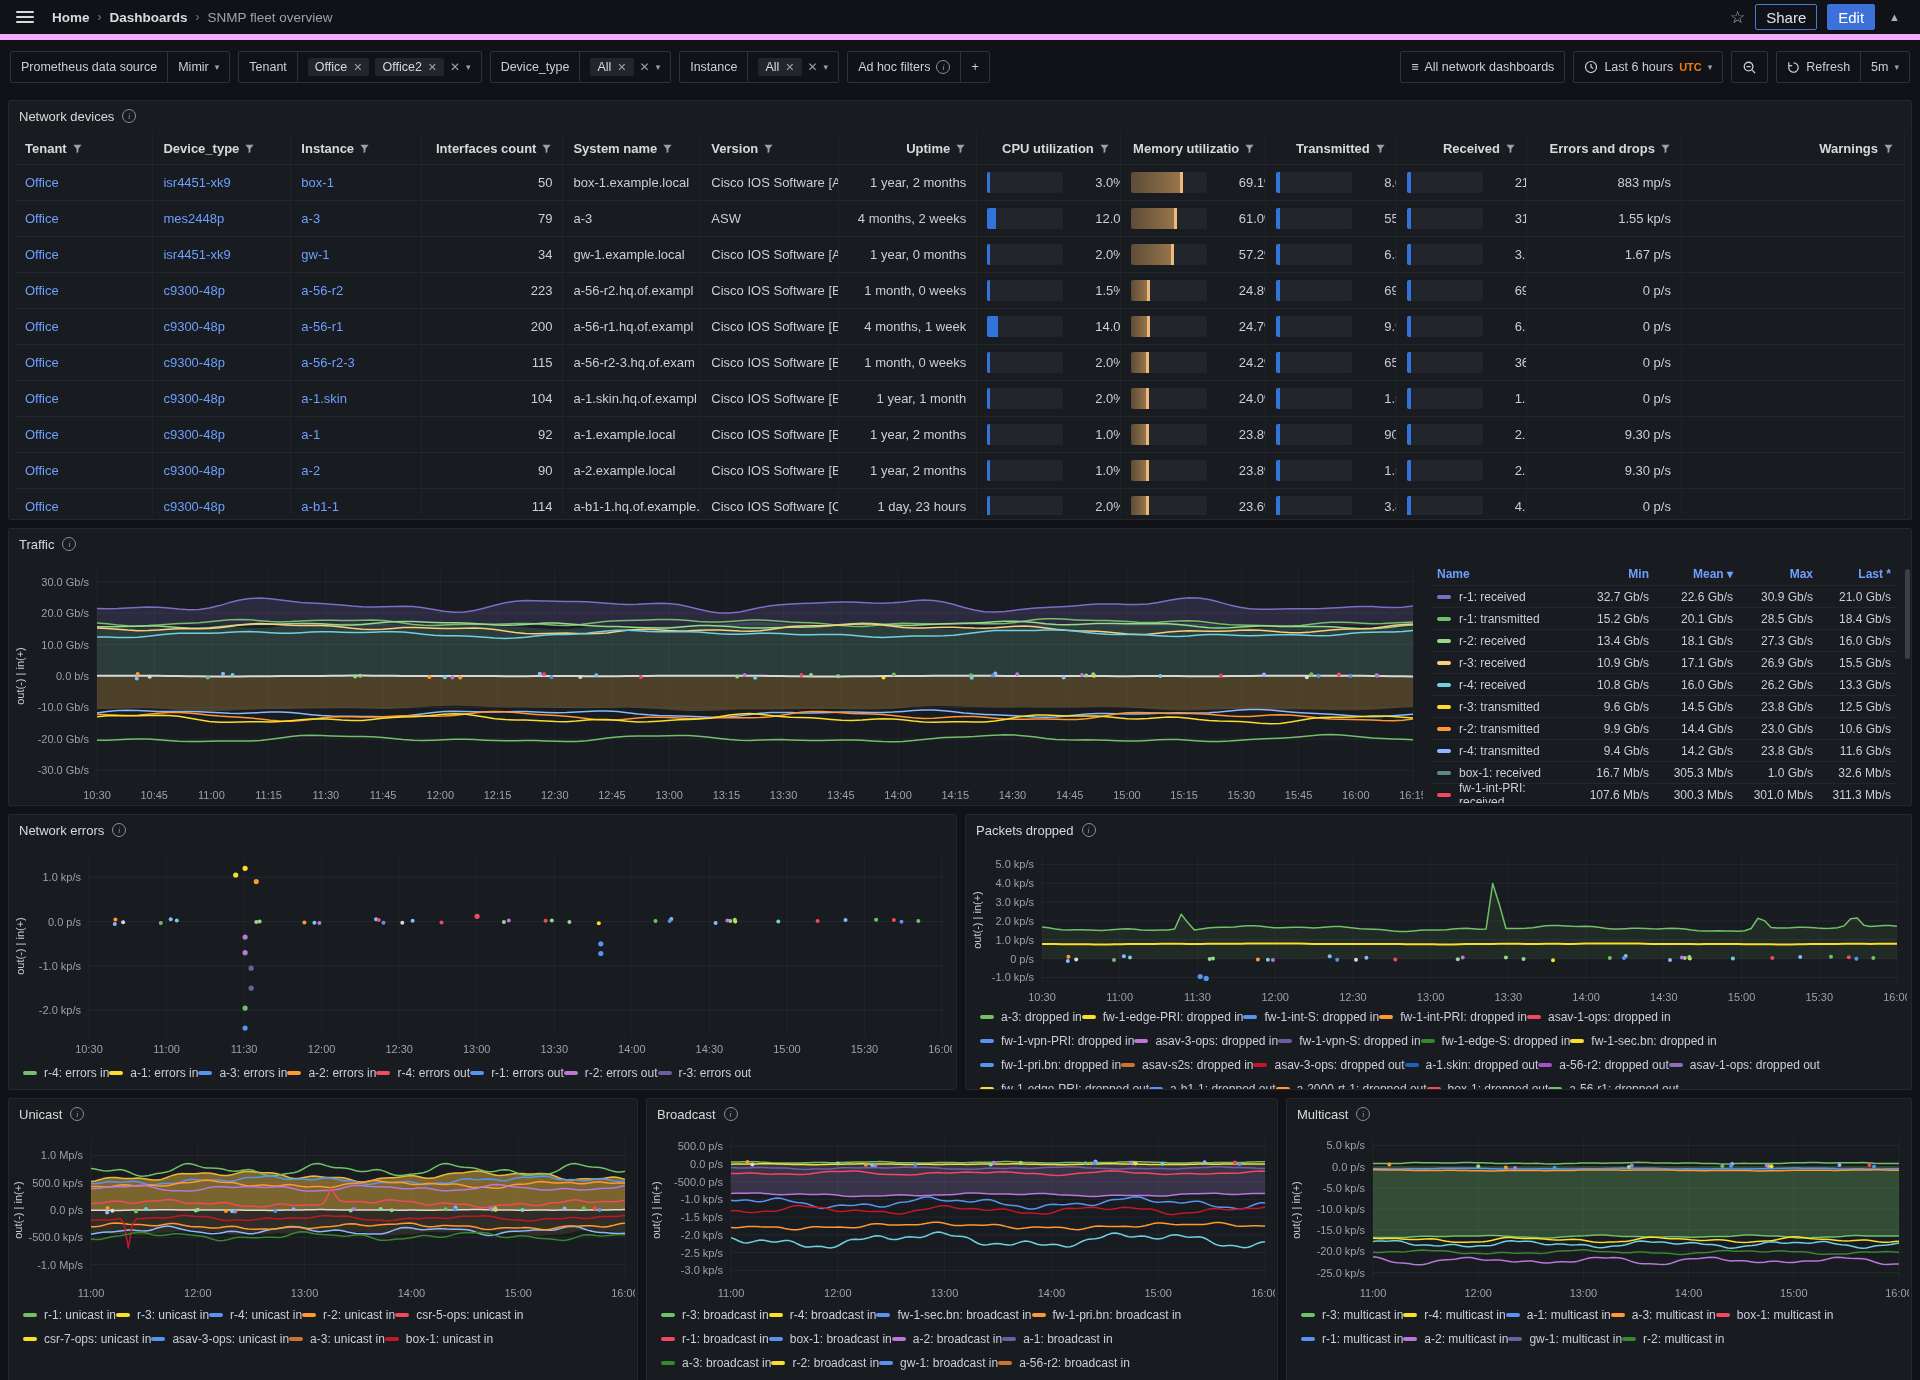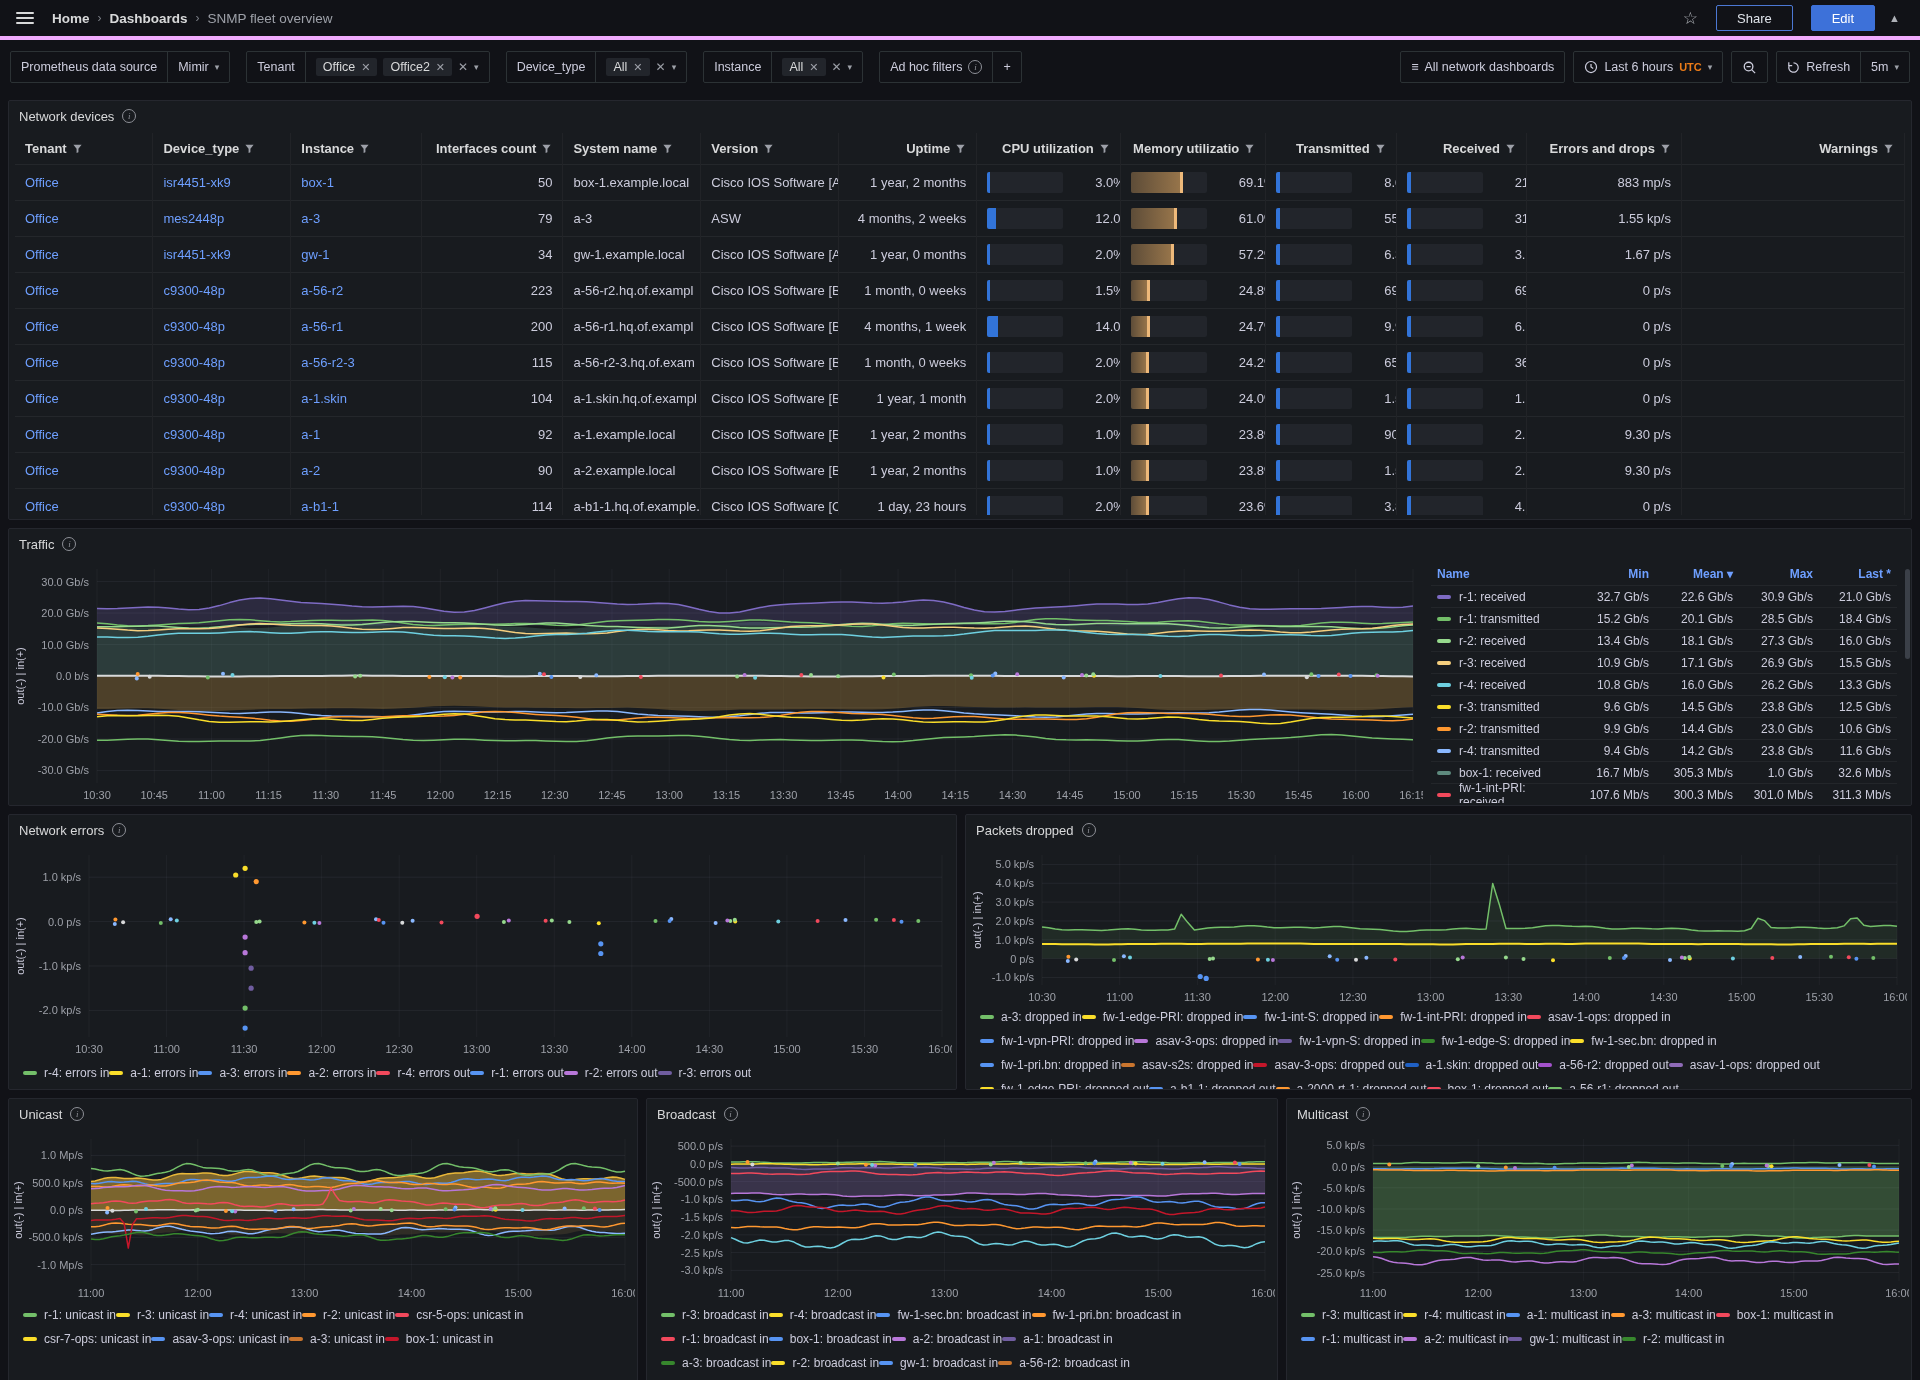--- a/index.html
+++ b/index.html
@@ -1,33 +1,33 @@
 <!DOCTYPE html>
 <html><head>
 <meta charset="utf-8">
 <style>
   * { margin:0; padding:0; box-sizing:border-box; }
   html,body { width:1920px; height:1380px; overflow:hidden; background:#111217;
     font-family:"Liberation Sans", sans-serif; color:#ccccdc; }
   .topnav { position:absolute; left:0; top:0; width:1920px; height:40px; background:#111217;
-    border-bottom:4px solid #f0abfc; display:flex; align-items:center; padding:0 16px; z-index:5; }
+    border-bottom:6px solid #f0abfc; display:flex; align-items:center; padding:0 16px; z-index:5; }
   .burger { width:18px; height:12px; display:flex; flex-direction:column; justify-content:space-between; cursor:pointer; margin-right:18px; }
   .burger div { height:2px; background:#d8d9da; border-radius:1px; }
   .crumb { font-size:13.5px; font-weight:700; color:#d8d9da; }
   .crumb.dim { font-weight:400; color:#9da0a8; }
   .sep { color:#7b7f87; margin:0 8px; font-size:12px; }
   .nav-right { margin-left:auto; display:flex; align-items:center; gap:10px; }
   .star { font-size:17px; color:#aeb1b7; cursor:pointer; }
-  .btn { height:26px; padding:0 20px; border-radius:2px; font-size:13px; display:flex; align-items:center; cursor:pointer;margin-left:8px; }
+  .btn { height:26px; padding:0 10px; border-radius:2px; font-size:15px; display:flex; align-items:center; cursor:pointer; }
   .btn.outline { border:1px solid #4c78d4; color:#dfe3ea; background:transparent; }
   .btn.fill { background:#3d71d9; color:#fff; border:1px solid #3d71d9; }
   .caret-up { color:#aeb1b7; font-size:11px; cursor:pointer; padding:0 4px; }
 
   .filterbar { position:absolute; left:0; top:41px; width:1920px; height:52px; display:flex;
-    align-items:center; padding:0 10px; gap:16px; }
+    align-items:center; padding:0 10px; gap:8px; }
   .fbox { display:flex; align-items:stretch; height:32px; border:1px solid #2c3235; border-radius:2px; background:#111217; font-size:12.5px; }
   .fseg { display:flex; align-items:center; padding:0 10px; gap:6px; }
   .fseg + .fseg { border-left:1px solid #2c3235; }
   .flabel { color:#ccccdc; font-weight:500; }
   .chip { background:#22252b; border-radius:2px; padding:2px 7px; display:flex; gap:6px; align-items:center; color:#d8d9da; cursor:pointer; }
   .chip .x { color:#9da0a8; font-size:11px; }
   .dimx { color:#9da0a8; cursor:pointer; font-size:12px; }
   .caret { color:#9da0a8; font-size:9px; }
   .fb-right { margin-left:auto; display:flex; gap:8px; align-items:center; }
   .utc { color:#eb7b18; font-weight:700; font-size:11px; }

